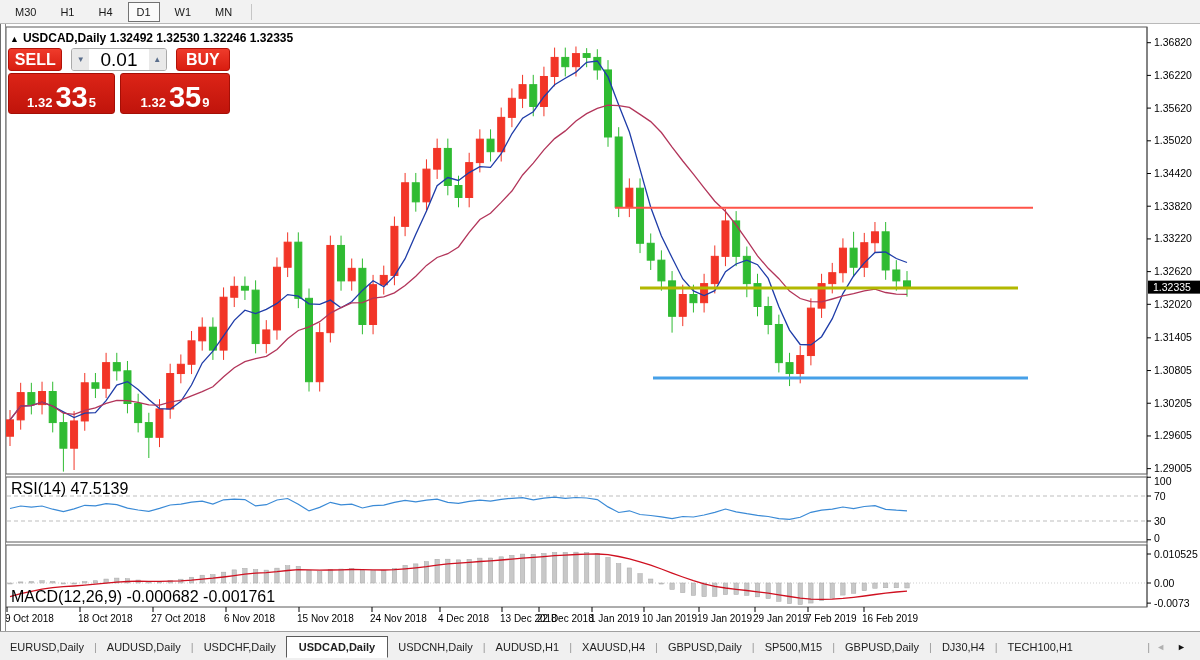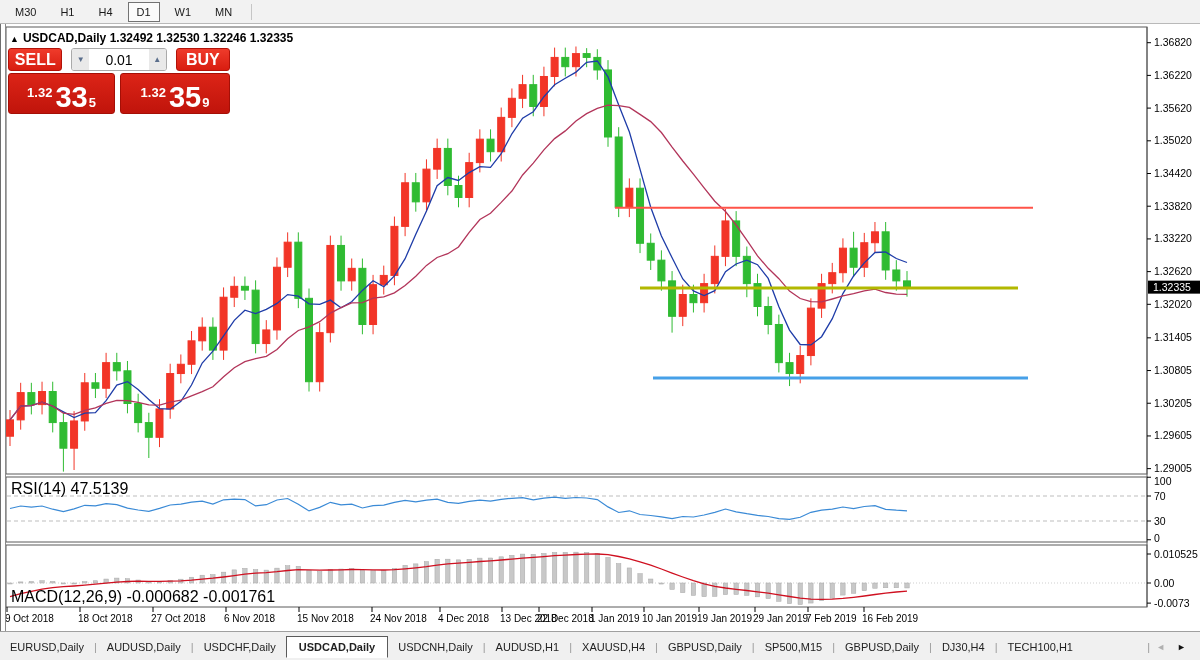--- a/index.html
+++ b/index.html
@@ -17,24 +17,24 @@
   #title .tri{font-size:9px;margin-right:4px;}
   #rsi-label,#macd-label{position:absolute;left:11px;font-size:16px;color:#000;z-index:3;}
   #rsi-label{top:480px;}
   #macd-label{top:548px;margin-top:40px;}
   
   #panel{position:absolute;left:8px;top:48px;width:222px;z-index:3;}
   #row1{display:flex;height:23px;}
   .obtn{width:53px;background:linear-gradient(#ef3b2b,#d81d10);border:1px solid #b31208;border-radius:3px;color:#fff;font-size:16px;font-weight:bold;display:flex;align-items:center;justify-content:center;cursor:pointer;}
   #spin{display:flex;height:21px;border:1px solid #aaa;border-radius:3px;margin:0 9px;background:#fff;overflow:hidden;}
   .spbtn{width:17px;background:#e9e9e9;border:0;font-size:8px;color:#5a6e8c;cursor:pointer;padding:0;}
-  #lot{width:56px;border:0;text-align:center;font-size:14px;font-family:"Liberation Sans",sans-serif;outline:none;}
+  #lot{width:56px;border:0;text-align:center;font-size:19px;font-family:"Liberation Sans",sans-serif;outline:none;}
   #row2{display:flex;margin-top:2px;}
   .pbox{height:36px;background:linear-gradient(#dc2417,#c0140b);border:1px solid #a50f06;border-radius:3px;color:#fff;display:flex;align-items:flex-end;justify-content:center;padding-bottom:3px;cursor:pointer;}
-  .pbox .sm{font-size:13px;font-weight:bold;margin-right:3px;margin-bottom:10px;}
+  .pbox .sm{font-size:13px;font-weight:bold;margin-right:3px;margin-bottom:0;}
   .pbox .big{font-size:29px;font-weight:bold;line-height:26px;}
   .pbox .sup{font-size:13px;font-weight:bold;vertical-align:top;margin-left:1px;}
   #sellbox{width:106px;margin-right:5px;}
   #buybox{width:109px;}
   
   #tabbar{position:absolute;left:0;top:631px;width:1200px;height:29px;background:#f0f0f0;border-top:1px solid #9f9f9f;display:flex;align-items:center;z-index:5;font-size:11px;color:#222;}
   .tab{padding:4px 10px;white-space:nowrap;cursor:pointer;}
   .tab.active{background:#fff;border:1px solid #5a5a5a;border-bottom-color:#fff;font-weight:bold;padding:4px 12px;}
   .tabsep{color:#9a9a9a;}
   #tab-arrows{margin-left:auto;display:flex;align-items:center;margin-right:8px;}

